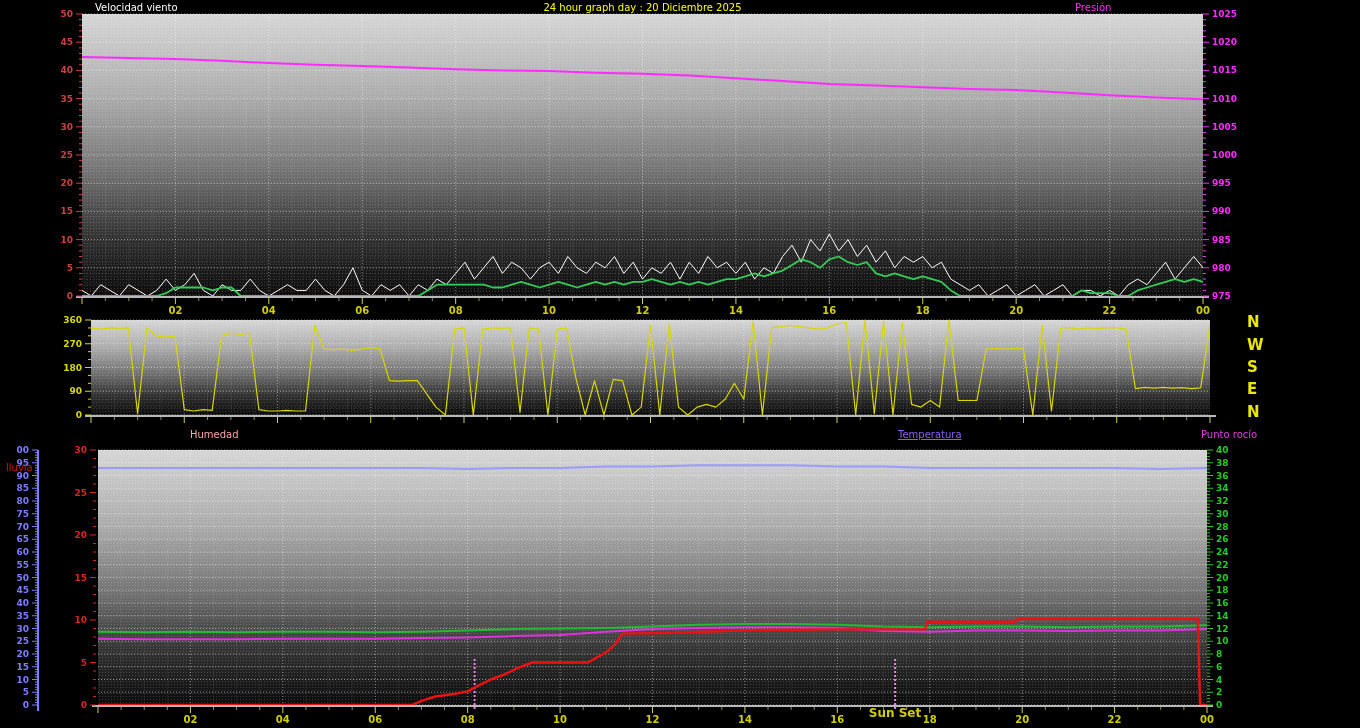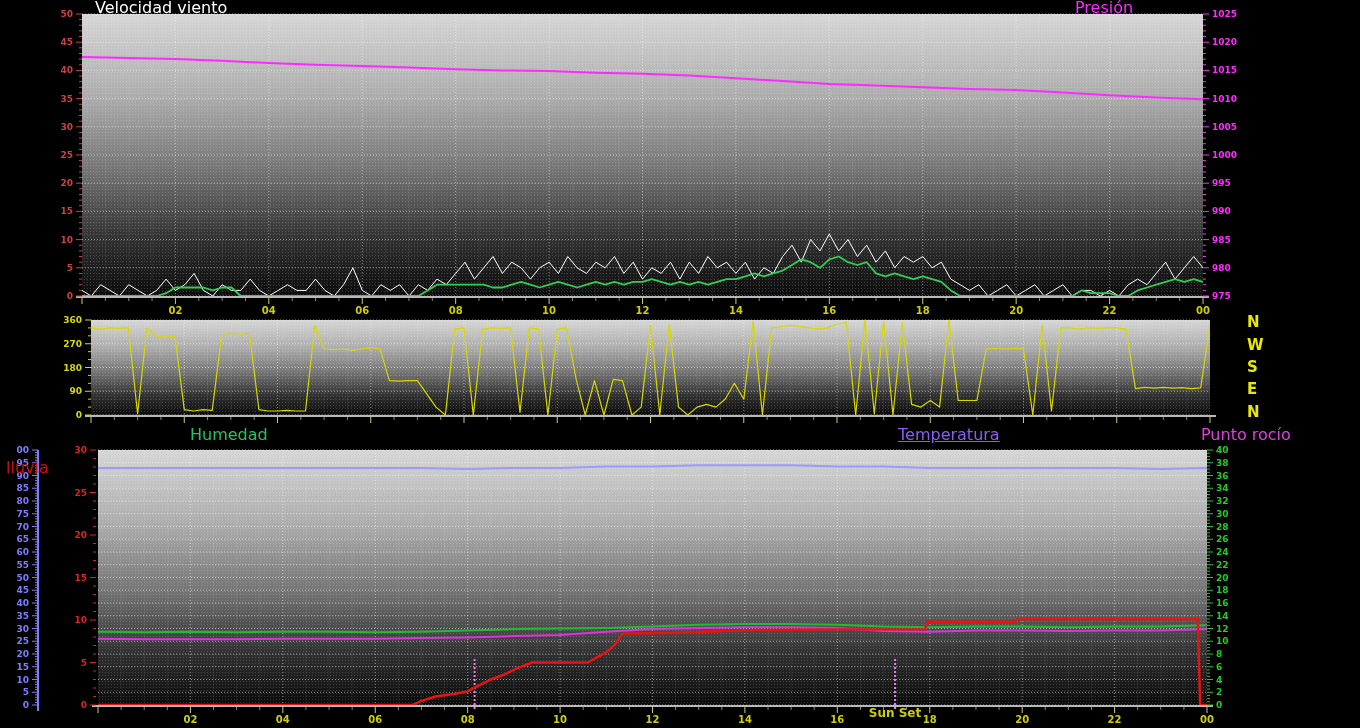--- a/index.html
+++ b/index.html
@@ -1,18 +1,18 @@
 <!DOCTYPE html>
 <html><head>
 <meta charset="utf-8">
 <style>
   html,body{margin:0;padding:0;background:#000;}
   #screen{position:relative;width:1360px;height:728px;background:#000;overflow:hidden;
           font-family:"DejaVu Sans",sans-serif;}
-  .ovl{position:absolute;font-size:16px;line-height:15px;white-space:nowrap;}
+  .ovl{position:absolute;font-size:10px;line-height:15px;white-space:nowrap;}
   #t-left{left:95px;top:0px;}
   #t-center{left:82px;top:0px;width:1121px;text-align:center;}
   #t-right{left:1067px;top:0px;}
   .legend{top:427px;}
   #lg-rain{left:6px;margin-top:33px;}
   #lg-hum{left:190px;}
   #lg-temp{left:898px;}
   #lg-dew{left:1157px;margin-left:44px;}
   .compass{left:1247px;font-size:15px;font-weight:bold;}
   #cp0{top:315px;} #cp1{top:338px;} #cp2{top:360px;} #cp3{top:382px;} #cp4{top:405px;}
@@ -889,27 +889,28 @@
         <text x="1216" y="465.75" fill="#22cc22" text-anchor="start" font-size="9px" font-weight="bold" font-family="DejaVu Sans, sans-serif">38</text>
         <line x1="1207" y1="459.5625" x2="1210" y2="459.5625" stroke="#22cc22" stroke-width="1"></line>
         <line x1="1207" y1="456.375" x2="1210" y2="456.375" stroke="#22cc22" stroke-width="1"></line>
         <line x1="1207" y1="453.1875" x2="1210" y2="453.1875" stroke="#22cc22" stroke-width="1"></line>
         <line x1="1207" y1="450" x2="1213" y2="450" stroke="#22cc22" stroke-width="1"></line>
         <text x="1216" y="453" fill="#22cc22" text-anchor="start" font-size="9px" font-weight="bold" font-family="DejaVu Sans, sans-serif">40</text>
       </g>
     </svg>
 
   <div class="ovl" id="t-left" style="color: rgb(255, 255, 255);">Velocidad viento</div>
+  <div class="ovl" id="t-center" style="color: rgb(255, 255, 0);">24 hour graph day : 20 Diciembre 2025</div>
   <div class="ovl" id="t-right" style="color: rgb(255, 42, 255); margin-left: 8px;">Presión</div>
 
   <span class="ovl compass" id="cp0" style="color: rgb(232, 232, 0);">N</span>
   <span class="ovl compass" id="cp1" style="color: rgb(232, 232, 0);">W</span>
   <span class="ovl compass" id="cp2" style="color: rgb(232, 232, 0);">S</span>
   <span class="ovl compass" id="cp3" style="color: rgb(232, 232, 0);">E</span>
   <span class="ovl compass" id="cp4" style="color: rgb(232, 232, 0);">N</span>
 
   <span class="ovl legend" id="lg-rain" style="color: rgb(204, 17, 17);">lluvia</span>
-  <span class="ovl legend" id="lg-hum" style="color: #22c55e;">Humedad</span>
+  <span class="ovl legend" id="lg-hum" style="color: #fca5a5;">Humedad</span>
   <span class="ovl legend" id="lg-temp" style="color: #8b5cf6; text-decoration: underline;">Temperatura</span>
   <span class="ovl legend" id="lg-dew" style="color: rgb(226, 61, 226);">Punto rocío</span>
 
   <span class="ovl" id="sunset-label" style="color: rgb(207, 207, 0);">Sun Set</span>
 </div>
 
 </body></html>

